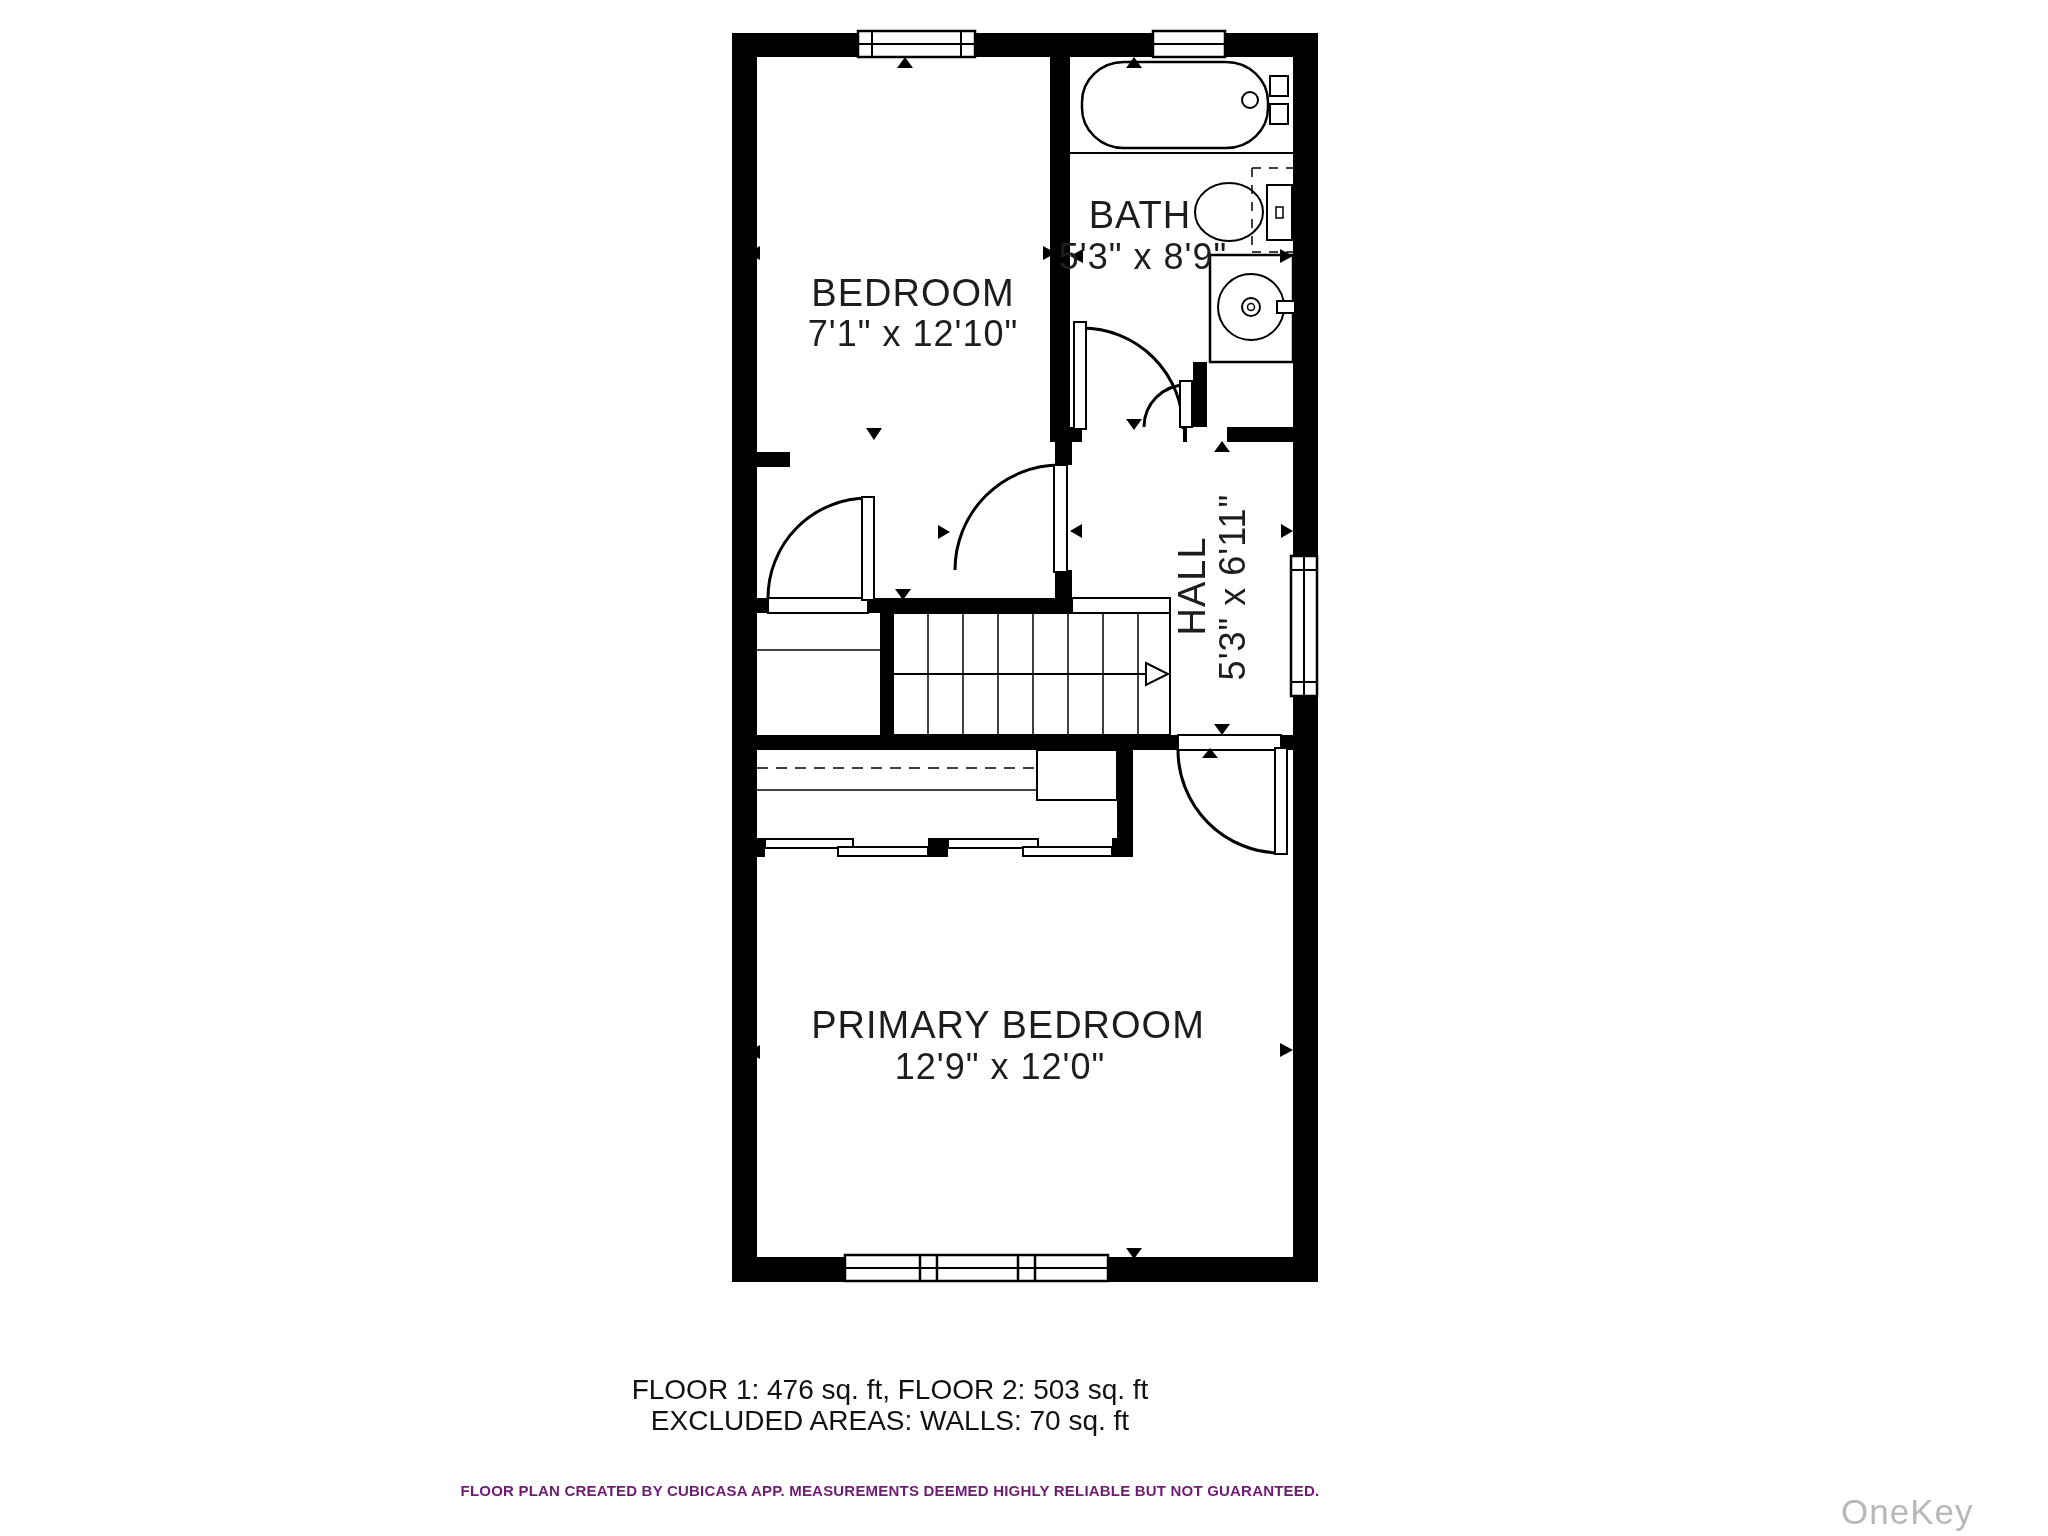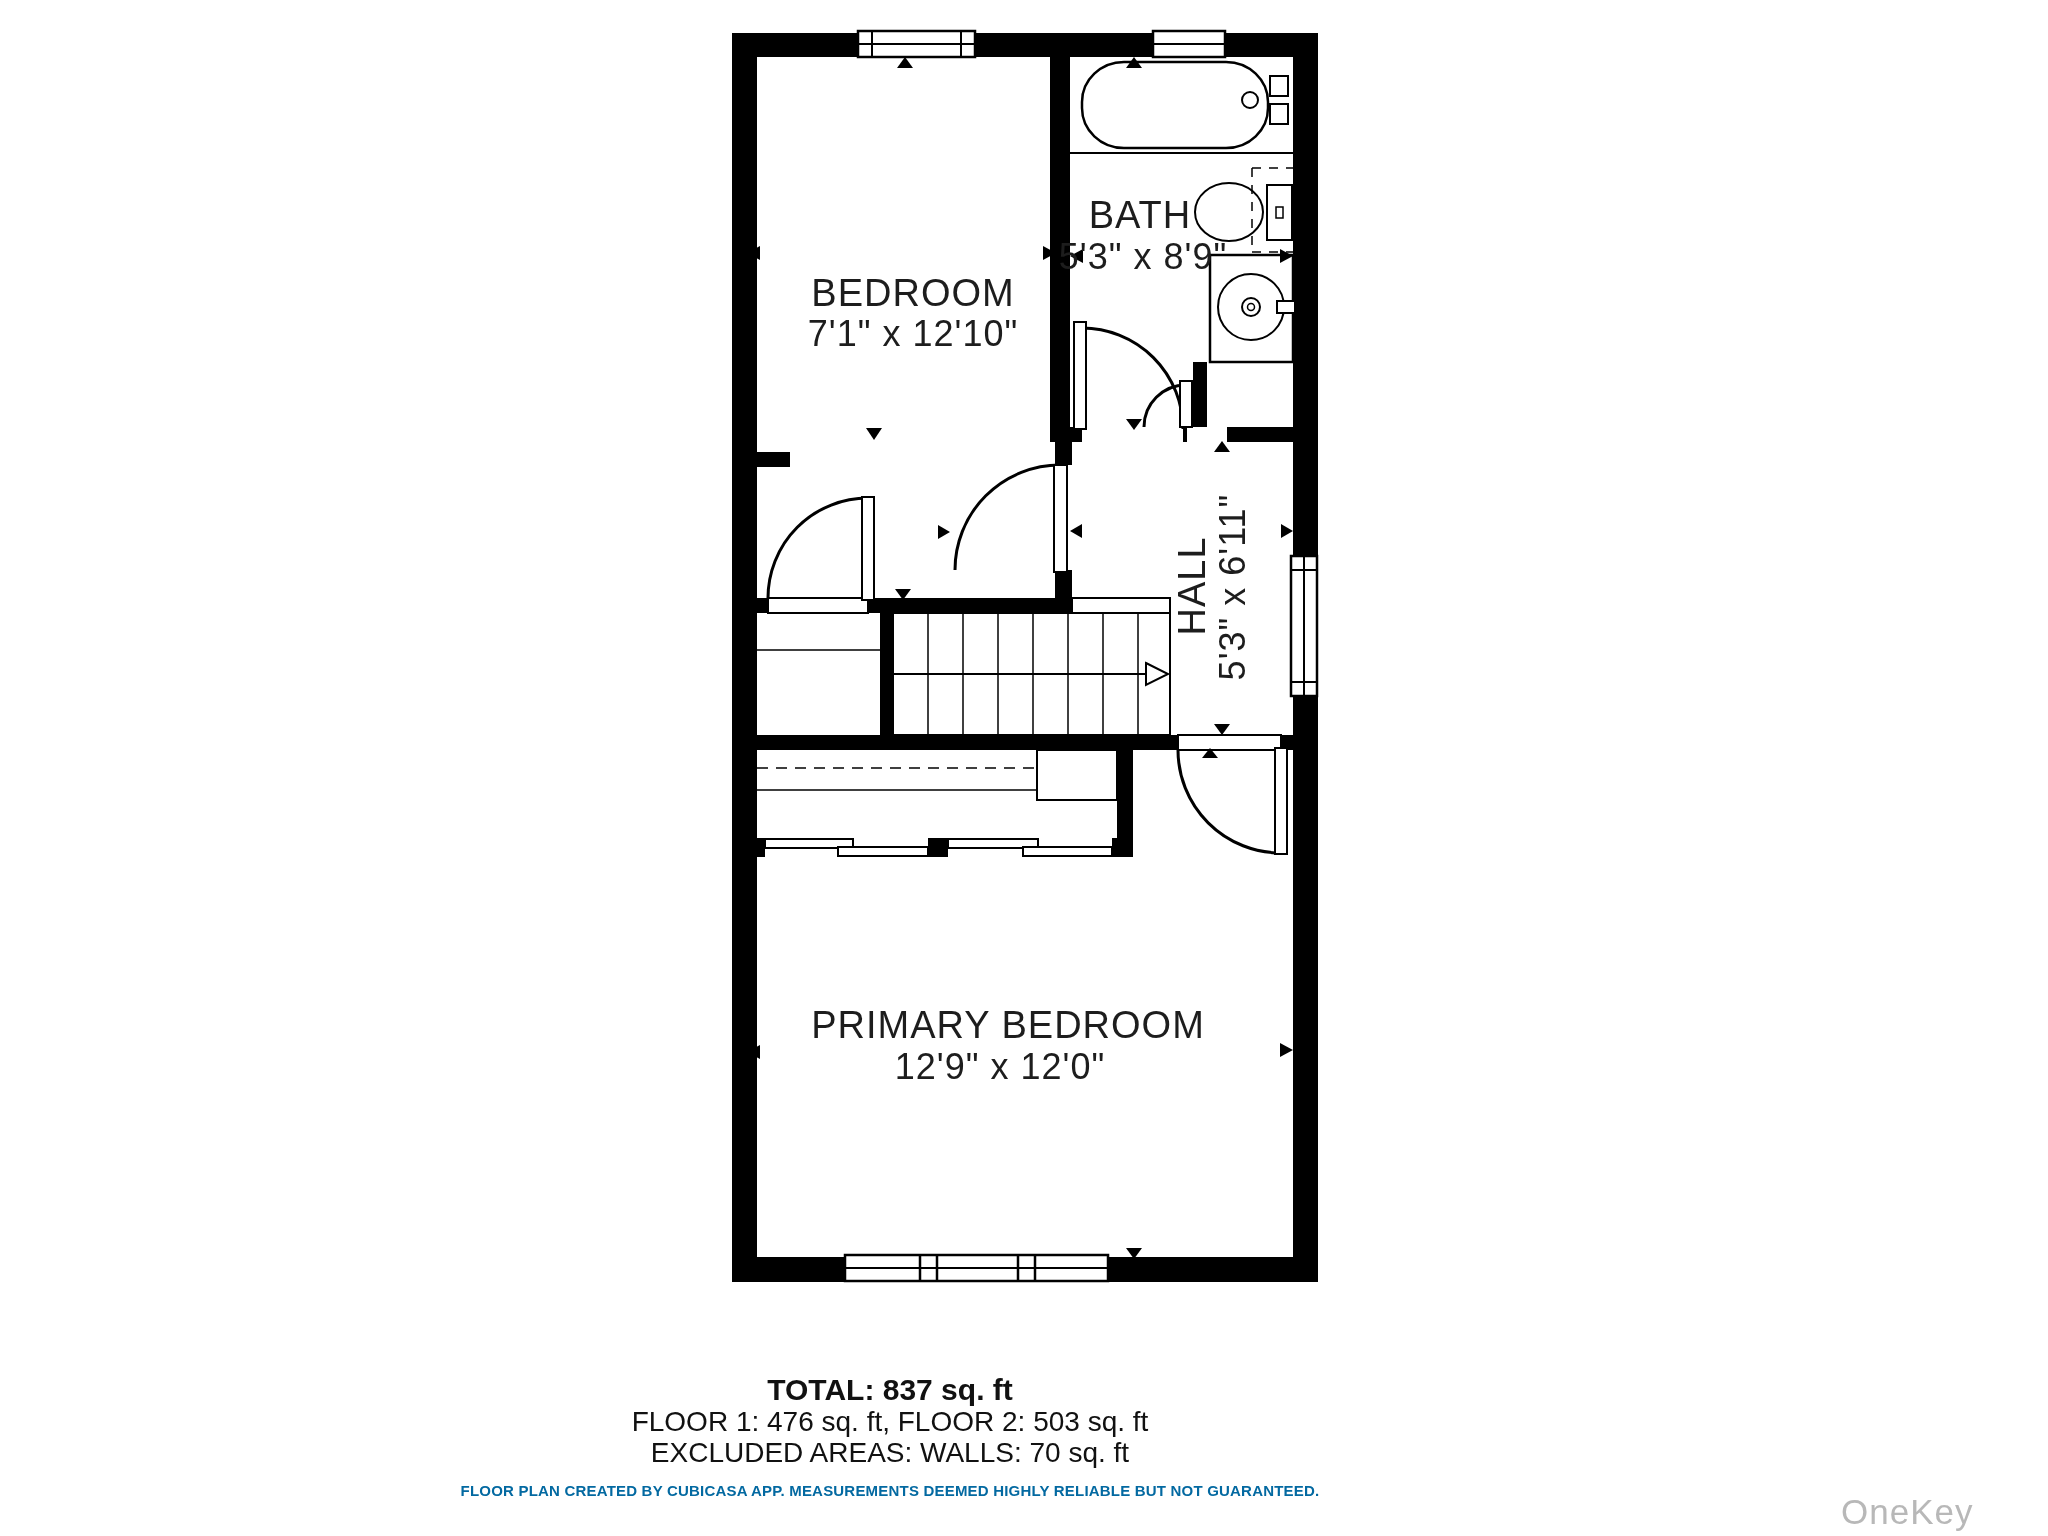--- a/index.html
+++ b/index.html
@@ -13,21 +13,21 @@
   }
   .room-name{font-size:38px;letter-spacing:1px;}
   .room-dims{font-size:36px;letter-spacing:1px;}
   .summary-block{
     position:absolute;left:440px;top:1374px;width:900px;text-align:center;color:#111;
   }
   .summary-total{font-size:30px;font-weight:bold;line-height:32px;}
   .summary-line{font-size:28px;font-weight:400;line-height:31px;}
   .disclaimer{
     position:absolute;left:340px;top:1482px;width:1100px;text-align:center;
-    font-size:15px;font-weight:bold;color:#0369a1;letter-spacing:.2px;
+    font-size:15px;font-weight:bold;color:#701a75;letter-spacing:.2px;
   }
   .watermark{
     position:absolute;left:1841px;top:1492px;font-size:35px;color:#b8b8b8;letter-spacing:1px;
   }
 </style>
 </head>
 <body>
 
 
 
@@ -195,21 +195,20 @@
     <text class="room-dims" x="1143" y="269">5'3" x 8'9"</text>
     <text class="room-name" transform="translate(1205,586) rotate(-90)">HALL</text>
     <text class="room-dims" transform="translate(1245,587) rotate(-90)">5'3" x 6'11"</text>
     <text class="room-name" x="1008" y="1038">PRIMARY BEDROOM</text>
     <text class="room-dims" x="1000" y="1079">12'9" x 12'0"</text>
   </g>
 </svg>
 
 
 <div class="summary-block">
-  <div class="summary-total">TOTAL: 837 sq. ft</div>
   <div class="summary-line">FLOOR 1: 476 sq. ft, FLOOR 2: 503 sq. ft</div>
   <div class="summary-line">EXCLUDED AREAS: WALLS: 70 sq. ft</div>
 </div>
 
 <div class="disclaimer">FLOOR PLAN CREATED BY CUBICASA APP. MEASUREMENTS DEEMED HIGHLY RELIABLE BUT NOT GUARANTEED.</div>
 
 <div class="watermark">OneKey MLS</div>
 
 
 

